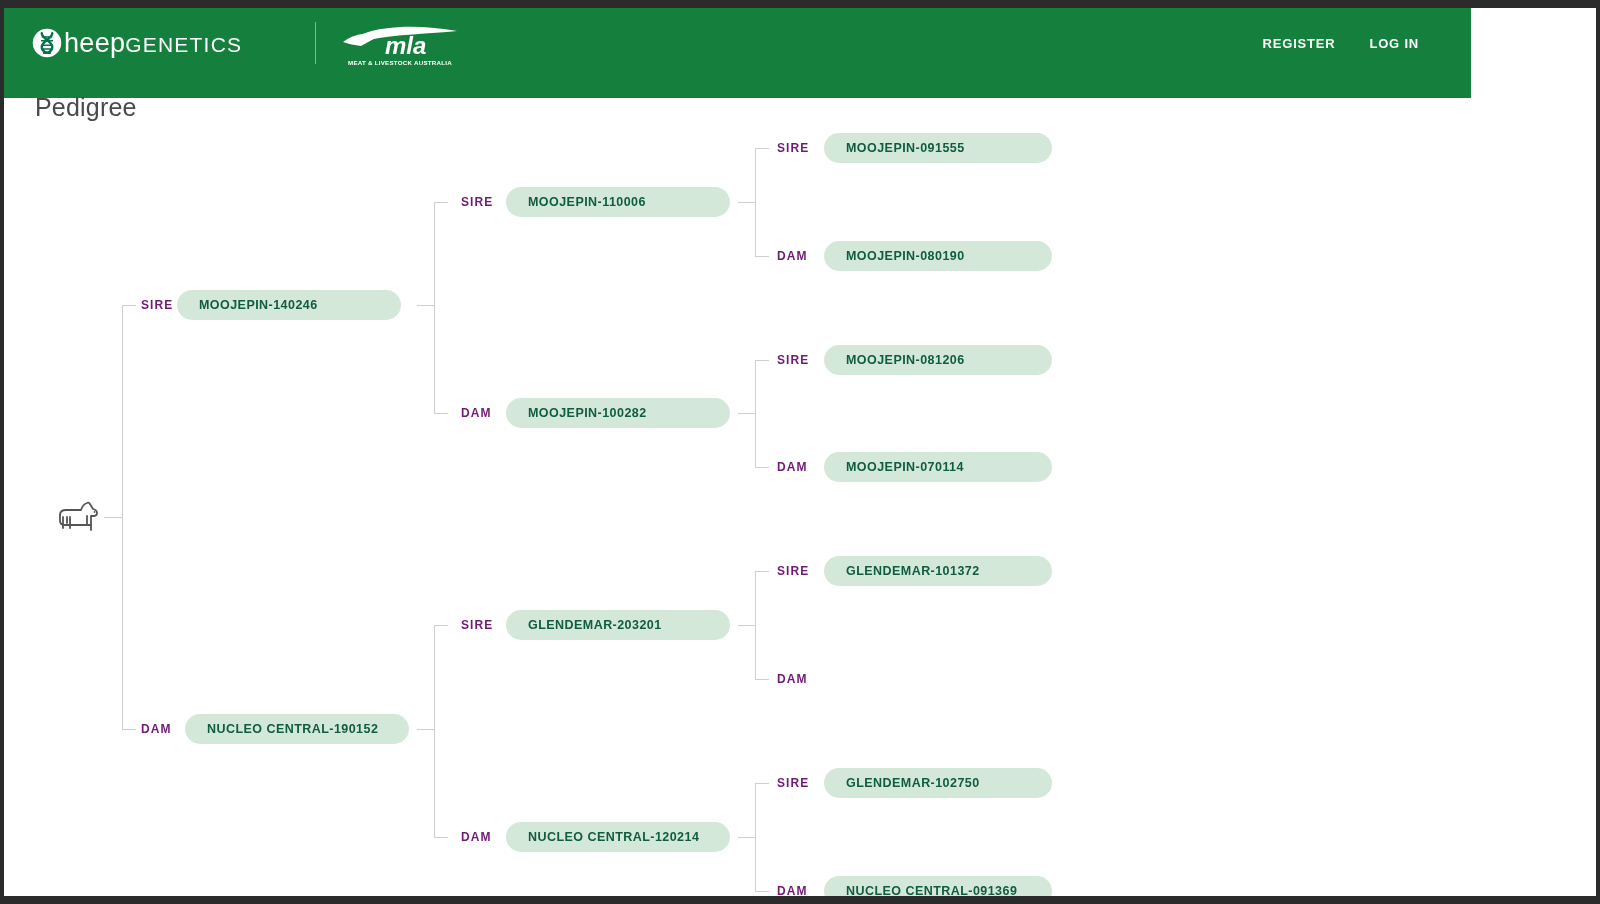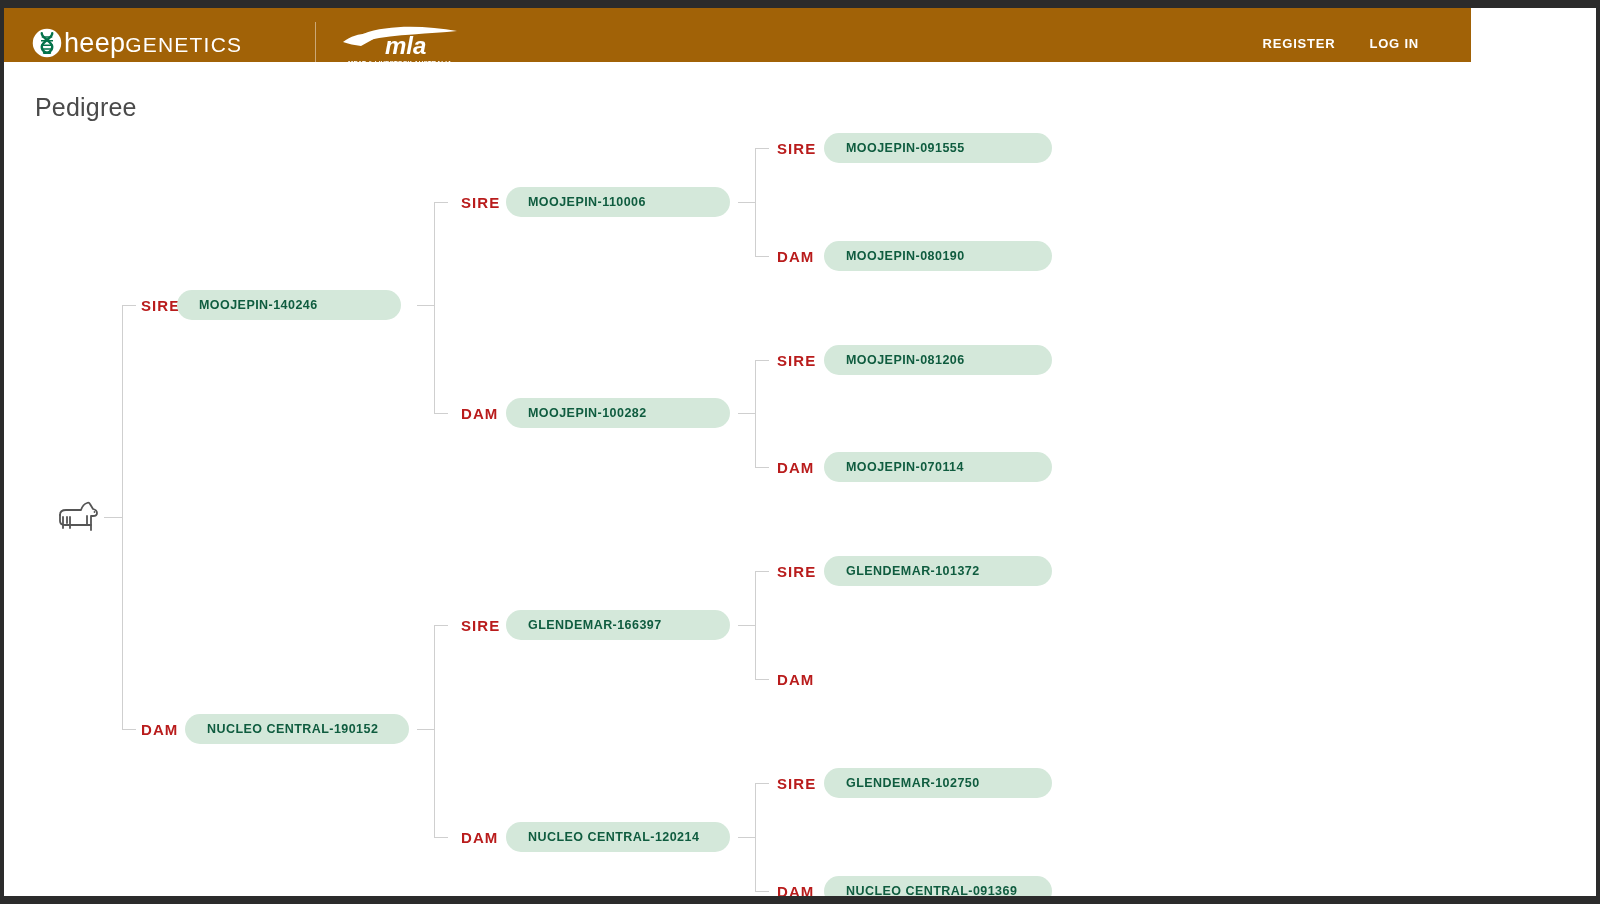--- a/index.html
+++ b/index.html
@@ -23,22 +23,22 @@
     left: 4px; top: 8px;
     width: 1592px; height: 888px;
     background: #ffffff;
     overflow: hidden;
   }
 
   
   #header {
     position: absolute;
     left: 0; top: 0;
-    width: 1467px; height: 54px;
-    background: #a16207;
+    width: 1467px; height: 90px;
+    background: #15803d;
     display: flex;
     align-items: flex-end;
   }
   #header-inner {
     position: relative;
     width: 100%; height: 100%;
   }
   .brand {
     position: absolute;
     left: 28px; top: 0;
@@ -139,22 +139,22 @@
   .node-label {
     color: #0f5c3f;
     font-size: 12.5px;
     font-weight: 700;
     letter-spacing: 0.45px;
     white-space: nowrap;
   }
   
   .role {
     position: absolute;
-    color: #b91c1c;
-    font-size: 15px;
+    color: #701a75;
+    font-size: 12px;
     font-weight: 700;
     letter-spacing: 1.1px;
     transform: translateY(-50%);
     white-space: nowrap;
   }
   
   .vline {
     position: absolute;
     width: 1px;
     background: #cfcfcf;
@@ -254,21 +254,21 @@
         <span class="node-label">MOOJEPIN-110006</span>
       </div>
 
       <div class="role" style="left:457px; top:287px;">DAM</div>
       <div class="node" style="left:502px; top:287px; width:224px;">
         <span class="node-label">MOOJEPIN-100282</span>
       </div>
 
       <div class="role" style="left:457px; top:499px;">SIRE</div>
       <div class="node" style="left:502px; top:499px; width:224px;">
-        <span class="node-label">GLENDEMAR-166397</span>
+        <span class="node-label">GLENDEMAR-203201</span>
       </div>
 
       <div class="role" style="left:457px; top:711px;">DAM</div>
       <div class="node" style="left:502px; top:711px; width:224px;">
         <span class="node-label">NUCLEO CENTRAL-120214</span>
       </div>
 
       <div class="hline" style="left:734px; top:76px; width:17px;"></div>
       <div class="vline" style="left:751px; top:22px; height:108px;"></div>
       <div class="hline" style="left:751px; top:22px; width:14px;"></div>

